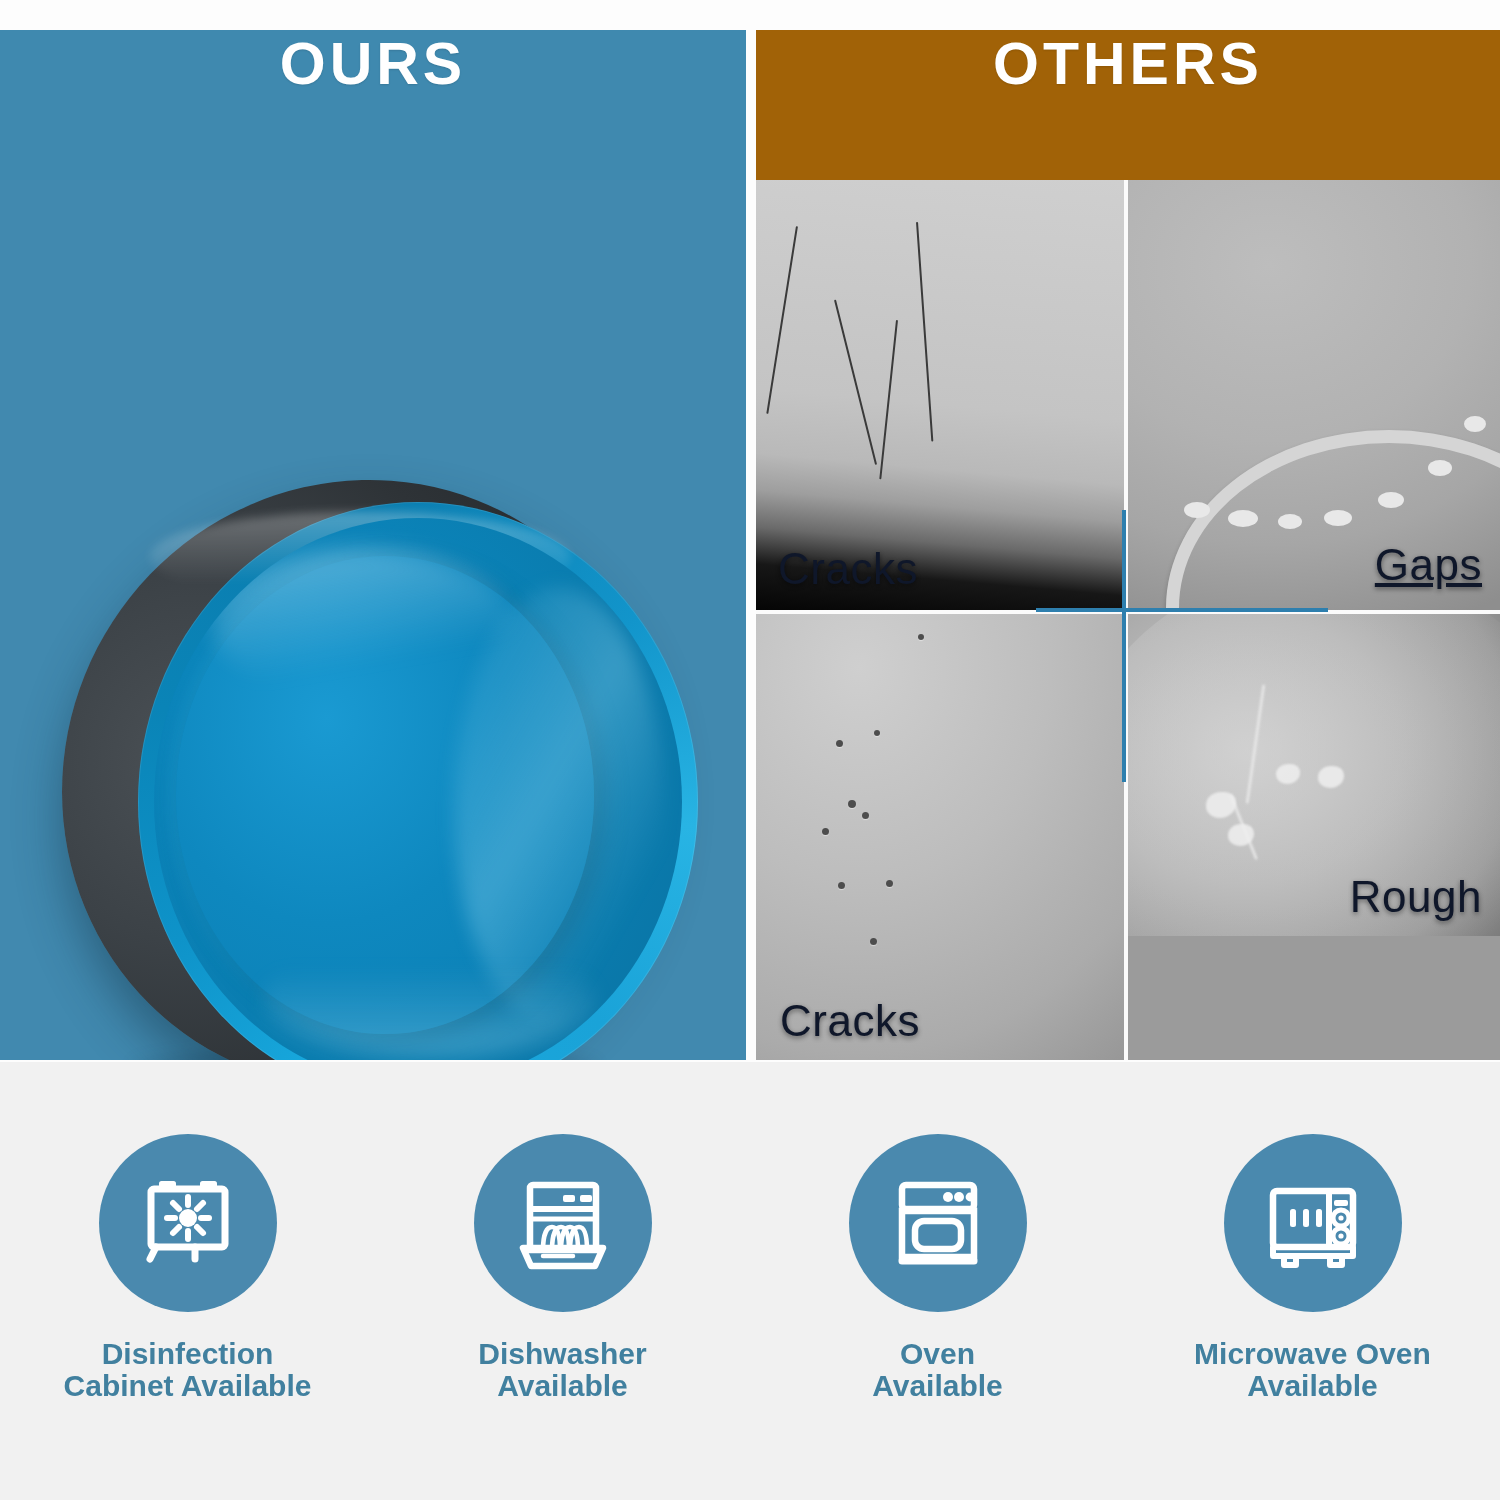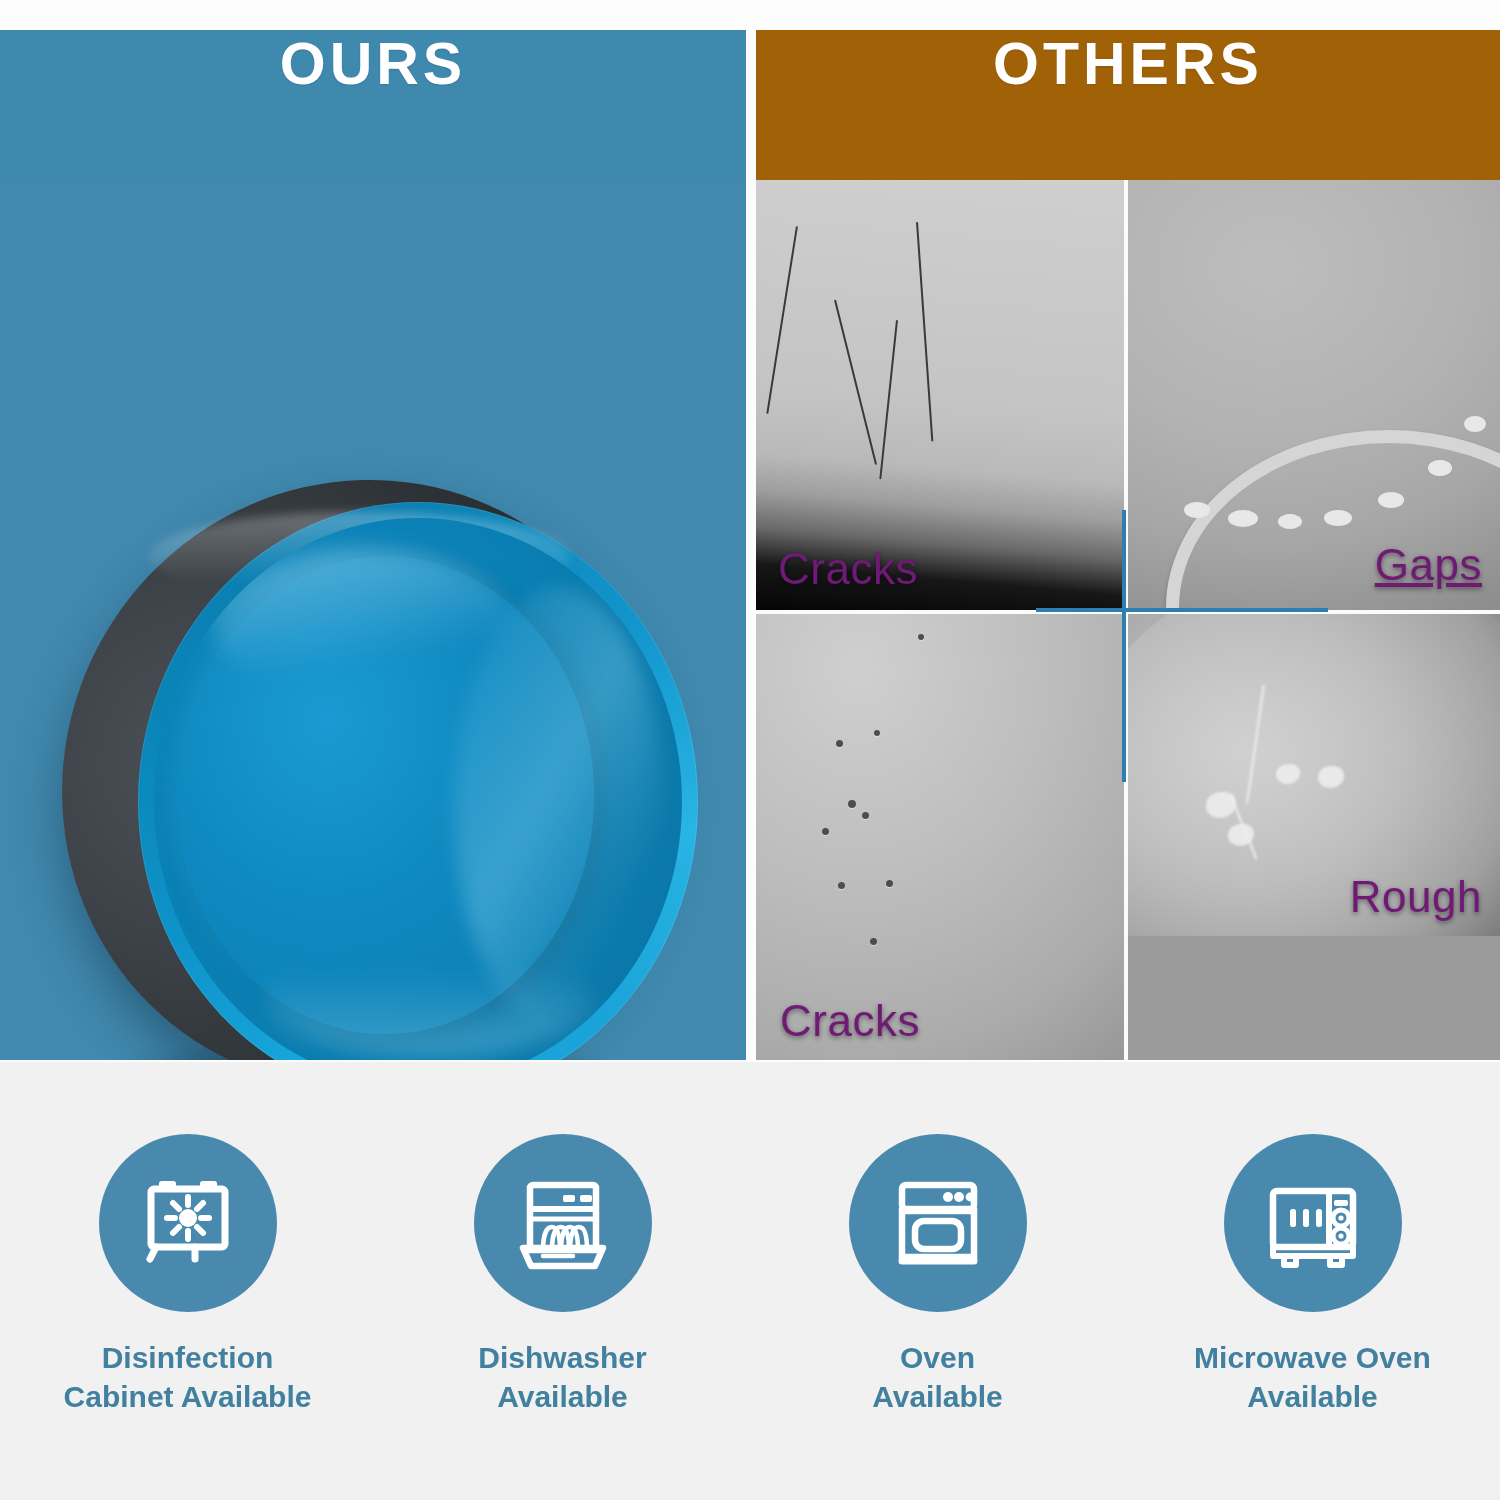--- a/index.html
+++ b/index.html
@@ -156,21 +156,21 @@
   .rough-arc{
     position:absolute;left:-60px;top:-50px;width:520px;height:470px;
     border-radius:50%;
     background:radial-gradient(ellipse at 35% 40%, rgba(215,215,215,.55) 0%, rgba(150,150,150,0) 68%);
   }
   .scratch{position:absolute;background:rgba(235,235,235,.8);border-radius:3px;filter:blur(.8px);}
   .blob{position:absolute;background:rgba(238,238,238,.85);border-radius:50% 40% 55% 45%;filter:blur(1px);}
 
   .q-label{
     position:absolute;
-    color:#701a75;
+    color:#0f172a;
     font-size:44px;
     font-family:"Liberation Sans", sans-serif;
     letter-spacing:.5px;
     text-shadow:0 2px 5px rgba(0,0,0,.45);
     white-space:nowrap;
   }
   .lbl-cracks{left:22px;bottom:16px;}
   .lbl-gaps{right:18px;bottom:20px;text-decoration:underline;}
   .lbl-holes{left:24px;bottom:14px;}
   .lbl-rough{right:18px;bottom:14px;}
@@ -212,21 +212,21 @@
     width:178px;height:178px;border-radius:50%;
     background:#4a89ae;
     display:flex;align-items:center;justify-content:center;
     margin-bottom:26px;
   }
   .circle svg{display:block;}
   .feat-label{
     text-align:center;
     color:#41809f;
     font-size:30px;
-    line-height:39px;
+    line-height:32px;
     font-family:"Liberation Sans", sans-serif;
     font-weight:600;
     white-space:pre-line;
   }
 </style>
 </head>
 <body>
 
 <div class="page">
 

